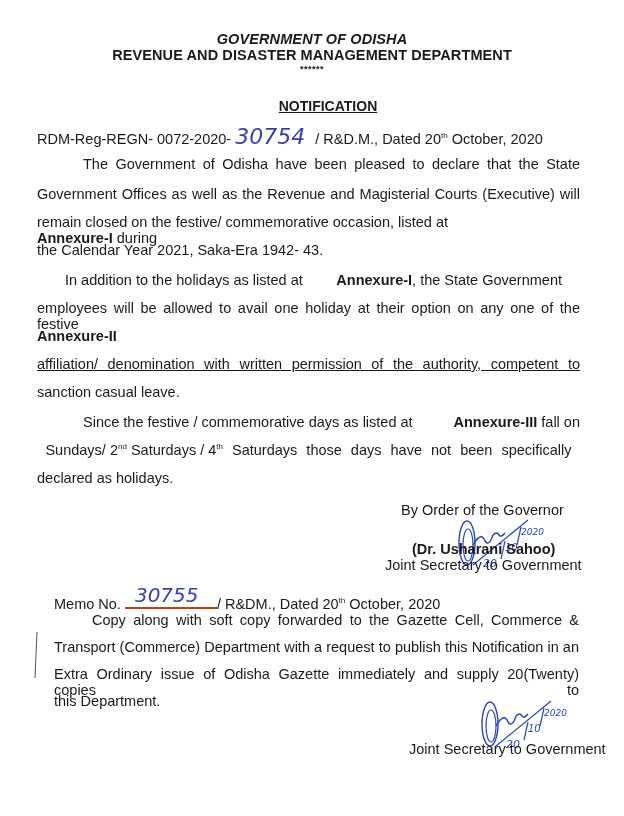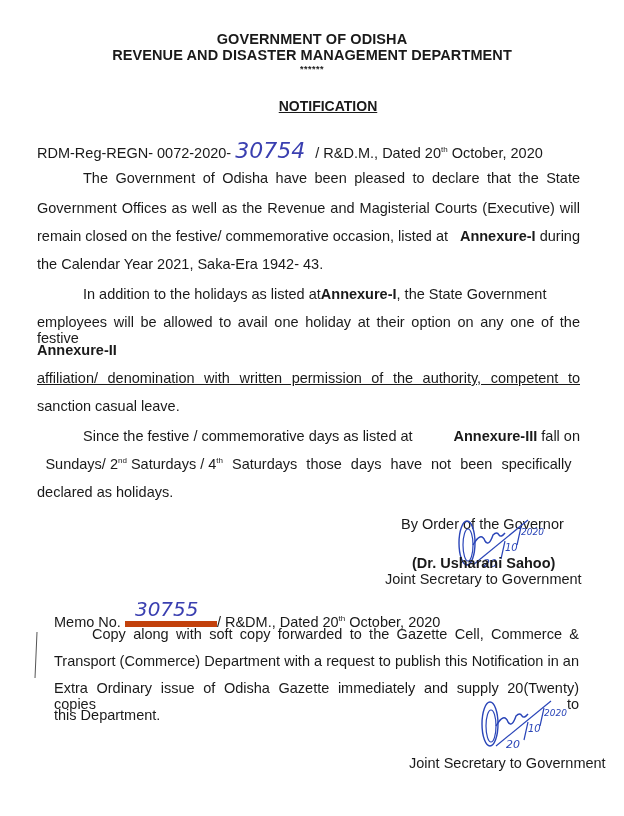--- a/index.html
+++ b/index.html
@@ -2,51 +2,51 @@
 <html><head>
 <meta charset="utf-8">
 <style>
   html, body { margin: 0; padding: 0; background: #ffffff; }
   body { width: 624px; height: 816px; position: relative; overflow: hidden;
          font-family: "Liberation Sans", sans-serif; color: #1a1a1a; }
   .abs { position: absolute; }
   .hdr { left: 0; width: 624px; text-align: center; font-weight: bold; font-size: 14.5px; letter-spacing: 0.1px; }
   .stars { left: 0; width: 624px; text-align: center; font-size: 9px; font-weight: bold; letter-spacing: 0.5px; }
   .notif { left: 0; width: 624px; text-align: center; font-weight: bold; font-size: 14px; text-decoration: underline; }
-  .line { font-size: 14.5px; white-space: nowrap; margin-top: 14px; }
+  .line { font-size: 14.5px; white-space: nowrap; }
   .just { text-align: justify; text-align-last: justify; white-space: normal; }
   .hw { font-family: "DejaVu Sans", sans-serif; font-style: italic; color: #3a3fb0; font-size: 22px; }
   sup { font-size: 8px; vertical-align: 6px; }
   b { font-weight: bold; }
   .sig { color: #2a45b8; }
 </style>
 </head>
 <body>
 
-<div class="abs hdr" style="top:31px;">GOVERNMENT OF ODISHA</div>
+<div class="abs hdr" style="top:31px;font-style:italic;">GOVERNMENT OF ODISHA</div>
 <div class="abs hdr" style="top:47px;">REVENUE AND DISASTER MANAGEMENT DEPARTMENT</div>
 <div class="abs stars" style="top:64px;">******</div>
 
 <div class="abs notif" style="top:98px;padding-left:16px;">NOTIFICATION</div>
 
 <div class="abs line" style="top:124px; left:37px;">
   <span>RDM-Reg-REGN- 0072-2020-</span>
   <span class="hw">30754</span>
   <span style="margin-left:6px;">/ R&amp;D.M., Dated 20</span><sup>th</sup><span> October, 2020</span>
 </div>
 
 <div class="abs line just" style="top:156px; left:83px; width:497px;">The Government of Odisha have been pleased to declare that the State</div>
 <div class="abs line just" style="top:186px; left:37px; width:543px;">Government Offices as well as the Revenue and Magisterial Courts (Executive) will</div>
-<div class="abs line" style="top:214px; left:37px; width:543px; display:flex; justify-content:space-between;">
+<div class="abs line" style="top:214px; left:37px; width:543px; display:flex; justify-content:space-between;flex-direction:column;">
   <span>remain closed on the festive/ commemorative occasion, listed at</span>
   <span><b>Annexure-I</b> <span>during</span></span>
 </div>
 <div class="abs line" style="top:242px; left:37px;">the Calendar Year 2021, Saka-Era 1942- 43.</div>
 
-<div class="abs line" style="top:272px; left:83px; width:497px; display:flex; ">
+<div class="abs line" style="top:272px; left:65px; width:497px; display:flex; justify-content:space-between;">
   <span>In addition to the holidays as listed at</span>
   <span><b>Annexure-I</b><span>, the State Government</span></span>
 </div>
 <div class="abs line just" style="top:300px; left:37px; width:543px;">employees will be allowed to avail one holiday at their option on any one of the festive</div>
 <div class="abs line" style="top:328px; left:37px; width:543px; display:flex; justify-content:space-between;">
   <b>Annexure-II</b>
 </div>
 <div class="abs line just" style="top:356px; left:37px; width:543px;text-decoration:underline;">affiliation/ denomination with written permission of the authority, competent to</div>
 <div class="abs line" style="top:384px; left:37px;">sanction casual leave.</div>
 
@@ -68,21 +68,21 @@
   <path d="M46 44 l4 -18 M62 30 l4 -18" fill="none" stroke="#2a45b8" stroke-width="1.2"></path>
   <text x="28" y="52" font-size="11" fill="#2a45b8" font-family="DejaVu Sans, sans-serif" font-style="italic">20</text>
   <text x="50" y="36" font-size="10" fill="#2a45b8" font-family="DejaVu Sans, sans-serif" font-style="italic">10</text>
   <text x="66" y="20" font-size="9" fill="#2a45b8" font-family="DejaVu Sans, sans-serif" font-style="italic">2020</text>
 </svg>
 <div class="abs line" style="top:541px; left:412px; font-weight:bold;">(Dr. Usharani Sahoo)</div>
 <div class="abs line" style="top:557px; left:385px;">Joint Secretary to Government</div>
 
 <div class="abs line" style="top:593px; left:54px;">
   <span>Memo No.</span>
-  <span style="display:inline-block; width:92px; border-bottom:6px solid #c2410c; position:relative; height:14px; vertical-align:baseline;">
+  <span style="display:inline-block; width:92px; border-bottom:2px solid #c2410c; position:relative; height:14px; vertical-align:baseline;">
     <span class="hw" style="position:absolute; left:10px; top:-10px; font-size:20px;">30755</span>
   </span><span>/ R&amp;DM., Dated  20</span><sup>th</sup><span> October, 2020</span>
 </div>
 <div class="abs line just" style="top:612px; left:92px; width:487px;">Copy along with soft copy forwarded to the Gazette Cell, Commerce &amp;</div>
 <div class="abs line just" style="top:639px; left:54px; width:525px;">Transport (Commerce) Department with a request to publish this Notification in an</div>
 <div class="abs line just" style="top:666px; left:54px; width:525px;">Extra Ordinary issue of Odisha Gazette immediately and supply 20(Twenty) copies to</div>
 <div class="abs line" style="top:693px; left:54px;">this Department.</div>
 
 <svg class="abs" style="top:630px; left:32px;" width="8" height="50">
   <path d="M5 2 L3 48" stroke="#555" stroke-width="1"></path>

